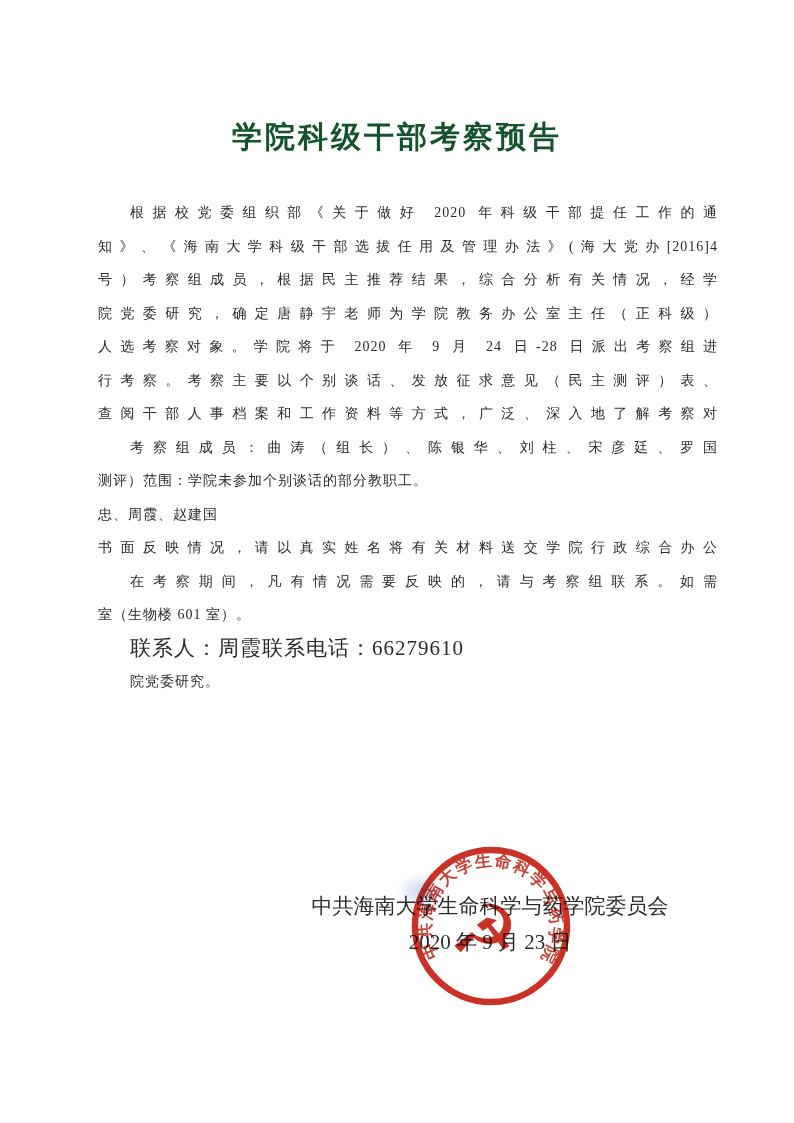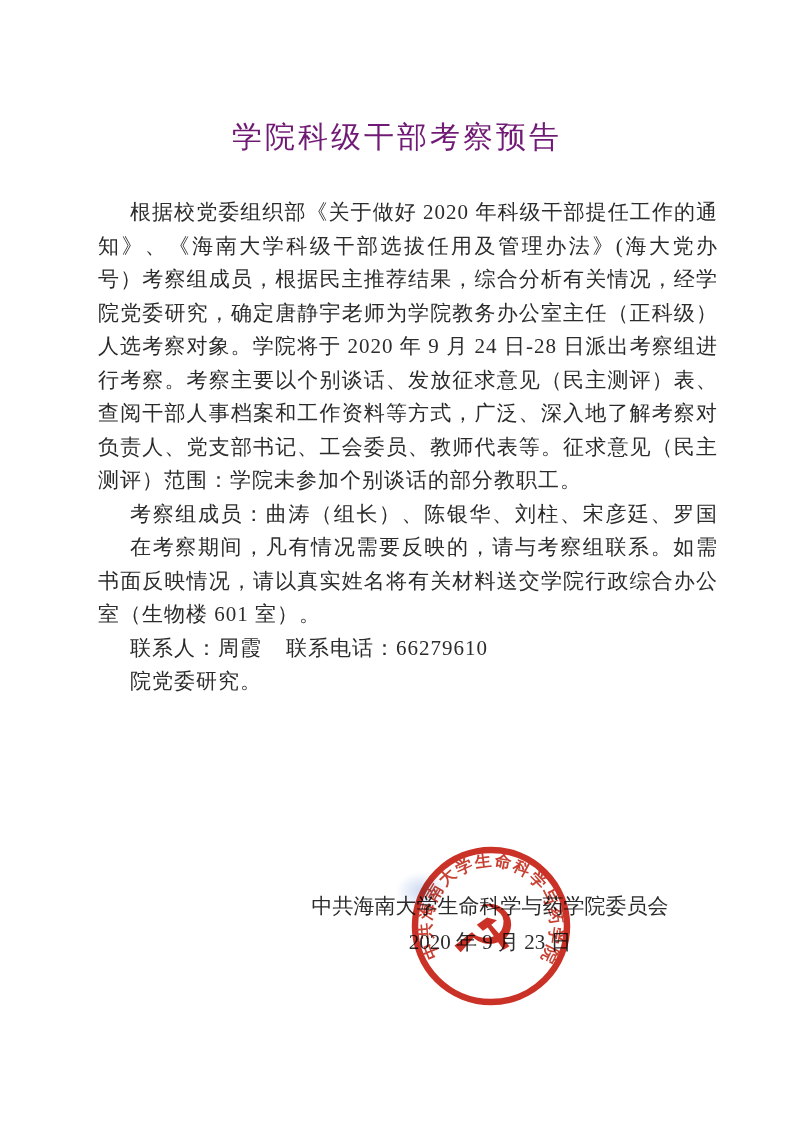--- a/index.html
+++ b/index.html
@@ -8,36 +8,36 @@
     width:794px; height:1123px;
     margin:0 auto;
     background:#ffffff;
     overflow:hidden;
     font-family:"Liberation Serif","DejaVu Serif",serif;
     color:#2b2b2b;
   }
   .doc-title {
     position:absolute; top:117px; left:0; width:794px;
     text-align:center;
-    font-size:30px; font-weight:normal; letter-spacing:3px;
-    color:#701a75;
+    font-size:30px; font-weight:bold; letter-spacing:3px;
+    color:#14532d;
   }
   .body-block {
     position:absolute; top:196px; left:98px; width:620px;
   }
   .line {
     height:33.5px; line-height:33.5px;
-    font-size:21px; letter-spacing:1px;
+    font-size:14px; letter-spacing:1px;
     text-align:justify; text-justify:inter-character;
     text-align-last:justify;
     overflow:hidden;
   }
   .line.last { text-align-last:left; }
   .line.indent { text-indent:32px; }
-  .contact-row { display:flex; height:33.5px; line-height:33.5px; font-size:21px; letter-spacing:1px;gap:24px; }
+  .contact-row { display:flex; height:33.5px; line-height:33.5px; font-size:21px; letter-spacing:1px; }
   .contact-row .c1 { margin-left:32px; }
   .contact-row .c2 { }
   .signature {
     position:absolute; top:888px; left:93px; width:794px;
     text-align:center; font-size:21px; line-height:36px;
     color:#2b2b2b; z-index:1;
   }
   .seal {
     position:absolute; left:406px; top:841px; width:170px; height:170px;
     mix-blend-mode:multiply; opacity:0.95; z-index:2;
@@ -67,25 +67,25 @@
   <div class="doc-title">学院科级干部考察预告</div>
 
   <div class="body-block">
     <div class="line indent">根据校党委组织部《关于做好 2020 年科级干部提任工作的通</div>
     <div class="line">知》、《海南大学科级干部选拔任用及管理办法》(海大党办[2016]4</div>
     <div class="line">号）考察组成员，根据民主推荐结果，综合分析有关情况，经学</div>
     <div class="line">院党委研究，确定唐静宇老师为学院教务办公室主任（正科级）</div>
     <div class="line">人选考察对象。学院将于 2020 年 9 月 24 日-28 日派出考察组进</div>
     <div class="line">行考察。考察主要以个别谈话、发放征求意见（民主测评）表、</div>
     <div class="line">查阅干部人事档案和工作资料等方式，广泛、深入地了解考察对</div>
-    <div class="line">负责人、党支部书记、工会委员、教师代表等。征求意见（民主</div>
+    <div class="line indent">考察组成员：曲涛（组长）、陈银华、刘柱、宋彦廷、罗国</div>
     <div class="line last">测评）范围：学院未参加个别谈话的部分教职工。</div>
-    <div class="line indent">考察组成员：曲涛（组长）、陈银华、刘柱、宋彦廷、罗国</div>
+    <div class="line last">忠、周霞、赵建国</div>
+    <div class="line">书面反映情况，请以真实姓名将有关材料送交学院行政综合办公</div>
     <div class="line indent">在考察期间，凡有情况需要反映的，请与考察组联系。如需</div>
-    <div class="line">书面反映情况，请以真实姓名将有关材料送交学院行政综合办公</div>
     <div class="line last">室（生物楼 601 室）。</div>
 
     <div class="contact-row">
       <span class="c1">联系人：周霞</span>
       <span class="c2">联系电话：66279610</span>
     </div>
 
     <div class="line last indent">院党委研究。</div>
   </div>
 

